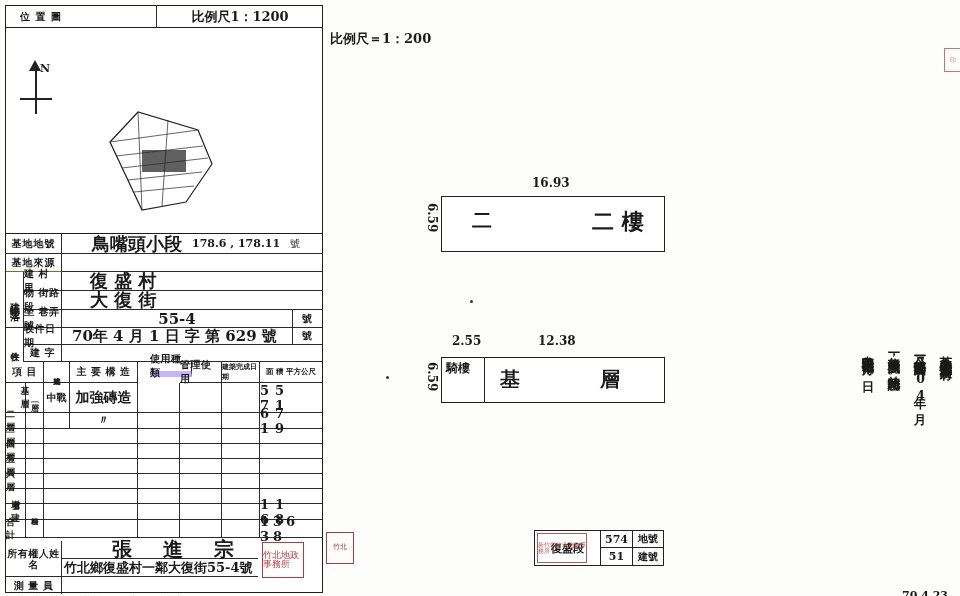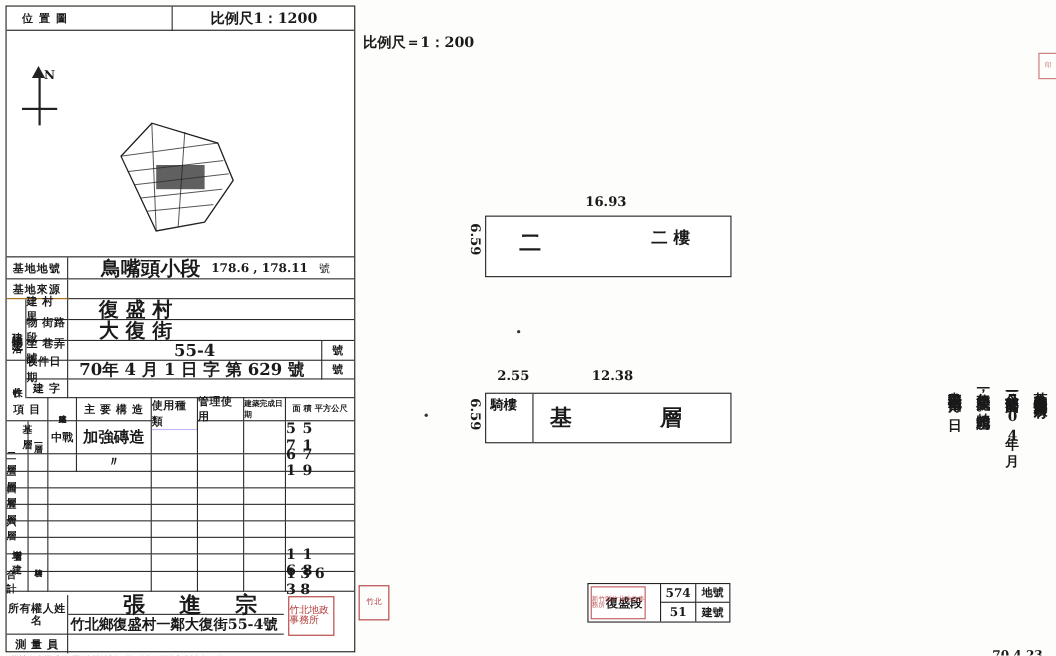--- a/index.html
+++ b/index.html
@@ -161,21 +161,21 @@
 
       <div class="cell" style="left:0;top:0;width:38px;height:22px;border-bottom:1px solid #2b2b2b;border-right:1px solid #2b2b2b;">
         <span class="lbl-sm hw">項 目</span>
       </div>
       <div class="cell" style="left:38px;top:0;width:26px;height:22px;border-bottom:1px solid #2b2b2b;border-right:1px solid #2b2b2b;">
         <span class="hw" style="font-size:7px;writing-mode:vertical-rl;">建築式</span>
       </div>
       <div class="cell" style="left:64px;top:0;width:68px;height:22px;border-bottom:1px solid #2b2b2b;border-right:1px solid #2b2b2b;">
         <span class="lbl-sm hw">主 要 構 造</span>
       </div>
-      <div class="cell" style="left:132px;top:0;width:42px;height:30px;border-bottom:1px solid #c4b5fd;border-right:1px solid #2b2b2b;">
+      <div class="cell" style="left:144px;top:0;width:42px;height:16px;border-bottom:6px solid #c4b5fd;border-right:1px solid #2b2b2b;">
         <span class="lbl-sm hw">使用種類</span>
       </div>
       <div class="cell" style="left:174px;top:0;width:42px;height:22px;border-bottom:1px solid #2b2b2b;border-right:1px solid #2b2b2b;">
         <span class="lbl-sm hw">管理使用</span>
       </div>
       <div class="cell" style="left:216px;top:0;width:38px;height:22px;border-bottom:1px solid #2b2b2b;border-right:1px solid #2b2b2b;">
         <span class="hw" style="font-size:7px;">建築完成日期</span>
       </div>
       <div class="cell" style="left:254px;top:0;width:62px;height:22px;border-bottom:1px solid #2b2b2b;">
         <span class="hw" style="font-size:7.5px;">面 積 平方公尺</span>
@@ -414,21 +414,21 @@
   <div class="seal" style="left:326px;top:532px;width:26px;height:30px;font-size:7px;">
     <span>竹北</span>
   </div>
 
   <div class="plan-title hw">比例尺＝1：200</div>
 
   <div class="dimtxt hw" style="left:532px;top:176px;">16.93</div>
   <div class="vdim hw" style="left:425px;top:203px;">6.59</div>
   <div class="floor2">
     <div style="position:absolute;left:30px;top:10px;font-size:20px;" class="hw">二</div>
-    <div style="position:absolute;left:150px;top:10px;font-size:15px;" class="hw">二 樓</div>
+    <div style="position:absolute;left:150px;top:10px;font-size:22px;" class="hw">二 樓</div>
   </div>
 
   <div class="dimtxt hw" style="left:452px;top:334px;">2.55</div>
   <div class="dimtxt hw" style="left:538px;top:334px;">12.38</div>
   <div class="vdim hw" style="left:425px;top:362px;">6.59</div>
   <div class="floor1">
     <div class="split"></div>
     <div style="position:absolute;left:4px;top:4px;font-size:12px;writing-mode:horizontal-tb;line-height:1;" class="hw">騎樓</div>
     <div style="position:absolute;left:58px;top:8px;font-size:20px;" class="hw">基</div>
     <div style="position:absolute;left:158px;top:8px;font-size:20px;" class="hw">層</div>

